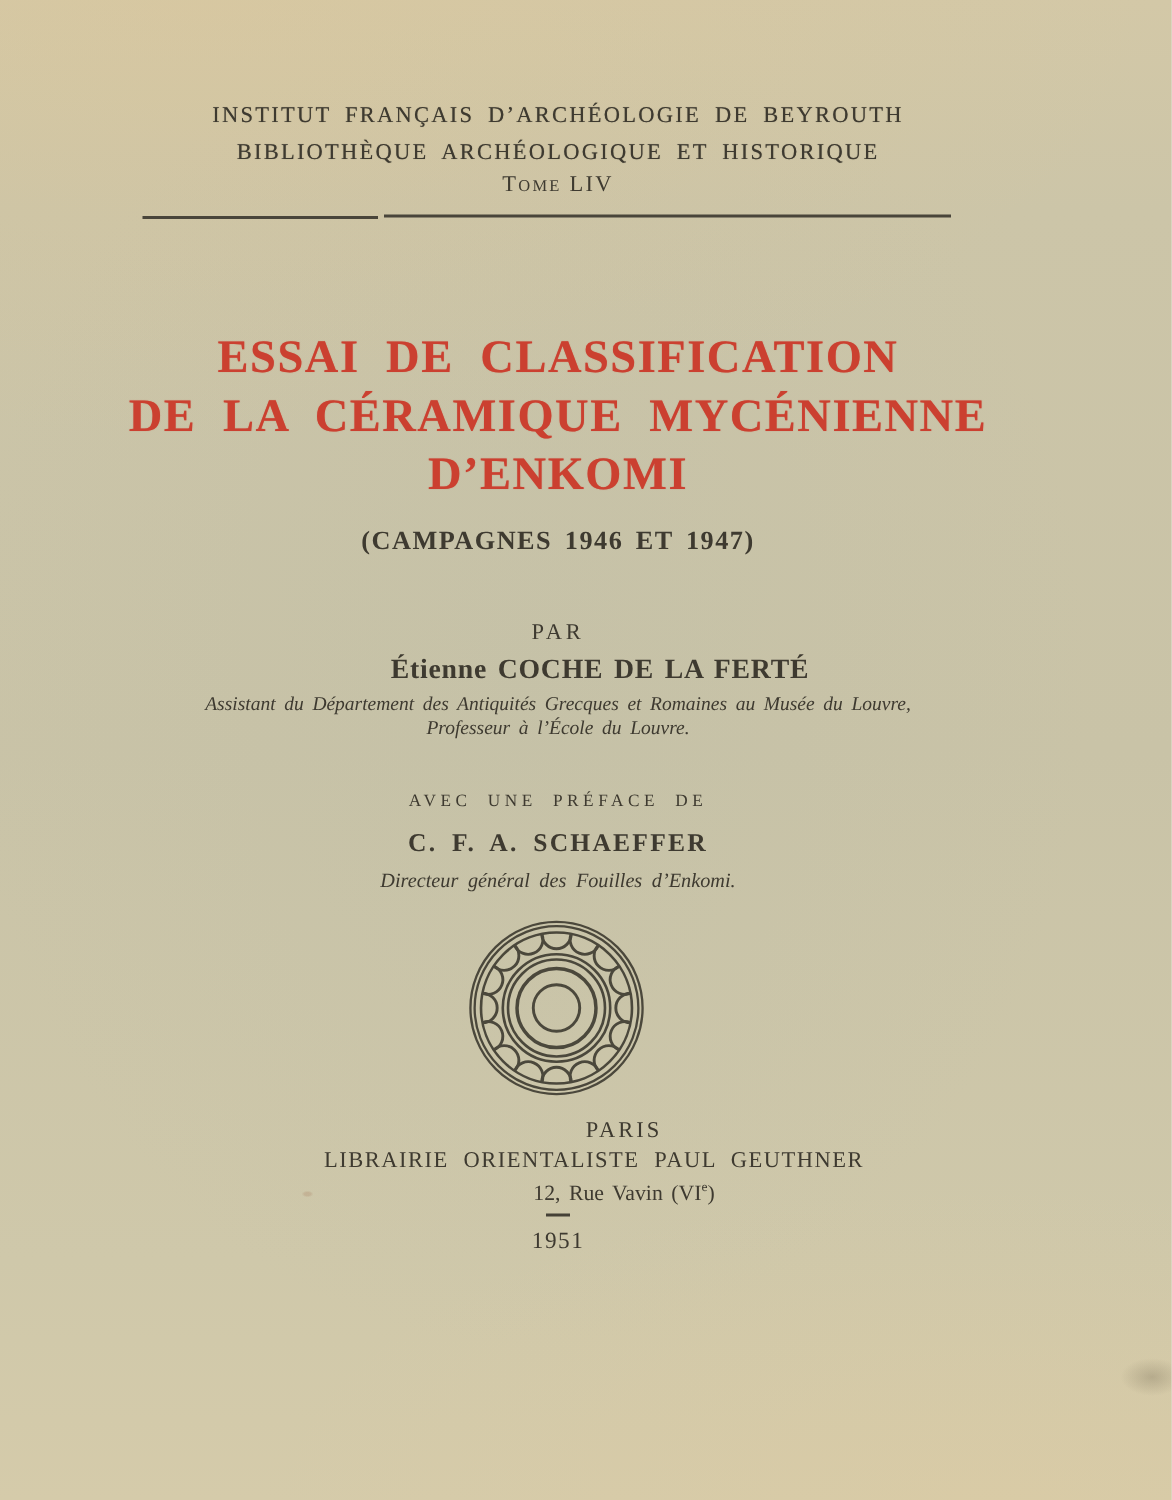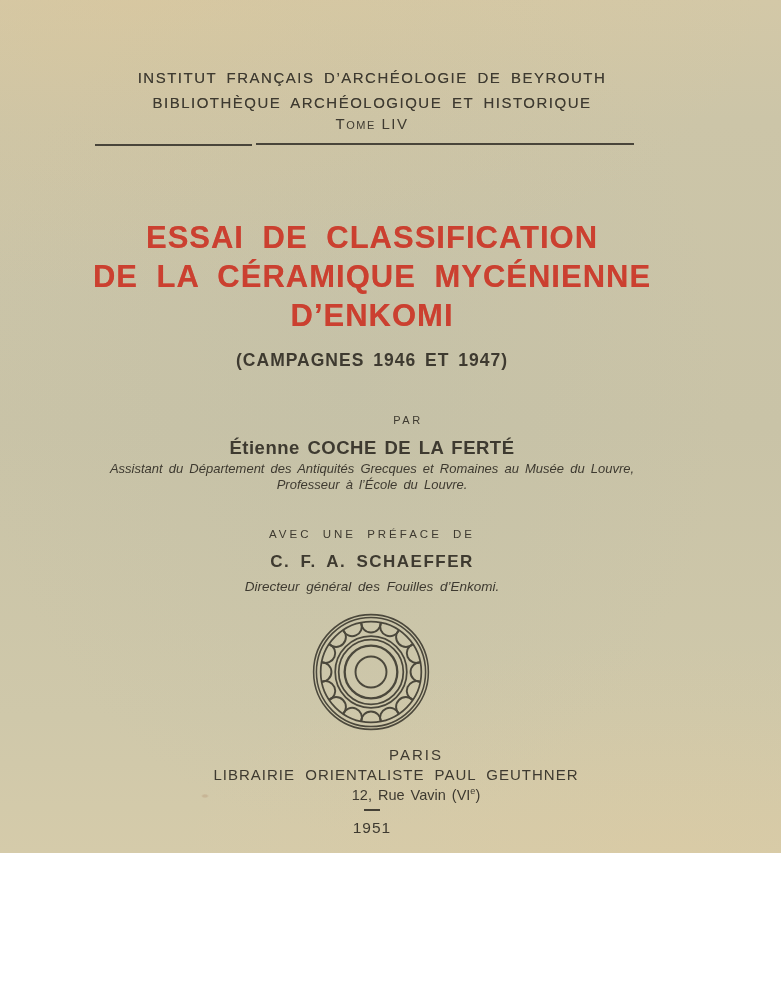--- a/index.html
+++ b/index.html
@@ -1,42 +1,42 @@
 <!DOCTYPE html>
 <html><head>
 <meta charset="utf-8">
 <style>
   html,body{margin:0;padding:0;}
   .page{
     position:relative;
-    width:781px;height:853px;
+    width:781px;height:1000px;
     overflow:hidden;
-    font-family:Liberation Sans, sans-serif;
+    font-family:Liberation Serif, serif;
     background-color:#cbc4a7;
     background-image:
       radial-gradient(220px 120px at 205px 796px, rgba(150,90,60,.18) 0 2px, rgba(150,90,60,0) 4px),
       radial-gradient(30px 18px at 768px 918px, rgba(90,80,60,.25), rgba(90,80,60,0) 70%),
       radial-gradient(900px 420px at 18% 0%, rgba(222,198,150,.35), rgba(222,198,150,0) 70%),
       radial-gradient(700px 300px at 85% 100%, rgba(226,203,156,.30), rgba(226,203,156,0) 70%),
       radial-gradient(500px 600px at 45% 45%, rgba(186,188,168,.25), rgba(186,188,168,0) 75%),
       linear-gradient(180deg,#d3c8a7 0%,#ccc5a8 14%,#c9c3a7 50%,#cfc8aa 84%,#d5cbaa 100%);
   }
   .c{position:absolute;left:0;width:744px;text-align:center;color:#3e3a30;}
   .caps-sm{letter-spacing:1.5px;word-spacing:4px;font-size:15px;}
   .header-line{text-shadow:0 0 .5px rgba(62,58,48,.6);}
   .tome{font-variant:small-caps;font-size:15px;letter-spacing:1.5px;}
   .rule{position:absolute;height:1.7px;background:#49453a;}
   .title{
     font-size:31px;font-weight:bold;line-height:39px;
     letter-spacing:1px;word-spacing:9px;color:#cb4030;
     text-shadow:0 0 .6px rgba(203,64,48,.55);
   }
   .subtitle{font-size:17.5px;font-weight:bold;letter-spacing:1px;word-spacing:3px;}
-  .par{font-size:11px;letter-spacing:2.5px;padding-left:36px;}
-  .author-name{font-size:18.5px;font-weight:bold;letter-spacing:.5px;word-spacing:2px;}
+  .par{font-size:15px;letter-spacing:2.5px;}
+  .author-name{font-size:18.5px;font-weight:bold;letter-spacing:.5px;word-spacing:2px;margin-left:28px;}
   .affil{font-size:13px;font-style:italic;line-height:15.5px;word-spacing:2.5px;}
   .preface-label{font-size:11.5px;letter-spacing:3px;word-spacing:5px;}
   .preface-name{font-size:17px;font-weight:bold;letter-spacing:1.5px;word-spacing:4px;}
   .preface-role{font-size:13.5px;font-style:italic;word-spacing:3px;}
   .imprint-city{font-size:15px;letter-spacing:2px;}
   .imprint-pub{font-size:15px;letter-spacing:1px;word-spacing:5px;}
   .imprint-addr{font-size:14.5px;word-spacing:2px;}
   .imprint-addr sup{font-size:9px;}
   .imprint-dash{position:absolute;left:364px;width:16px;height:1.6px;background:#454136;}
   .imprint-year{font-size:15.5px;letter-spacing:1px;}

